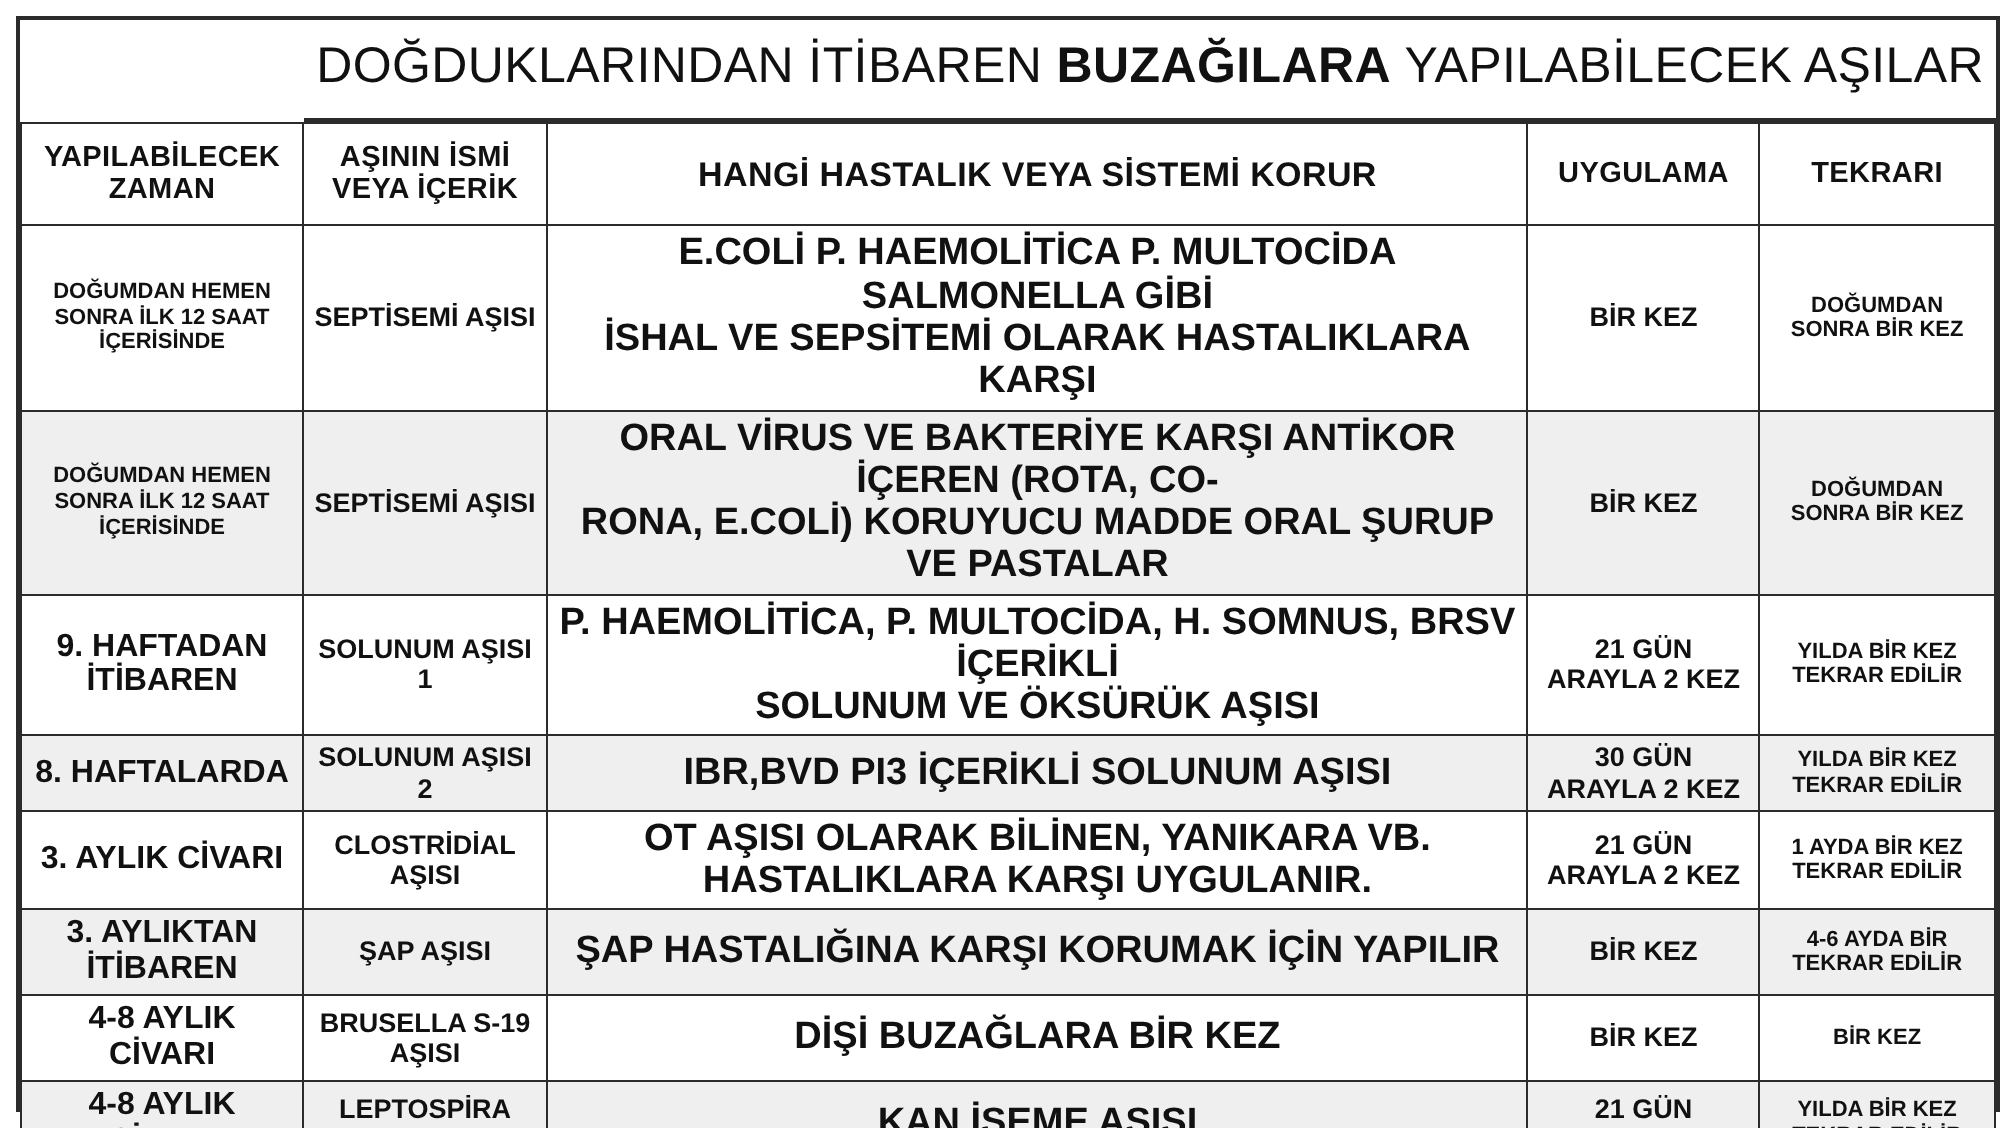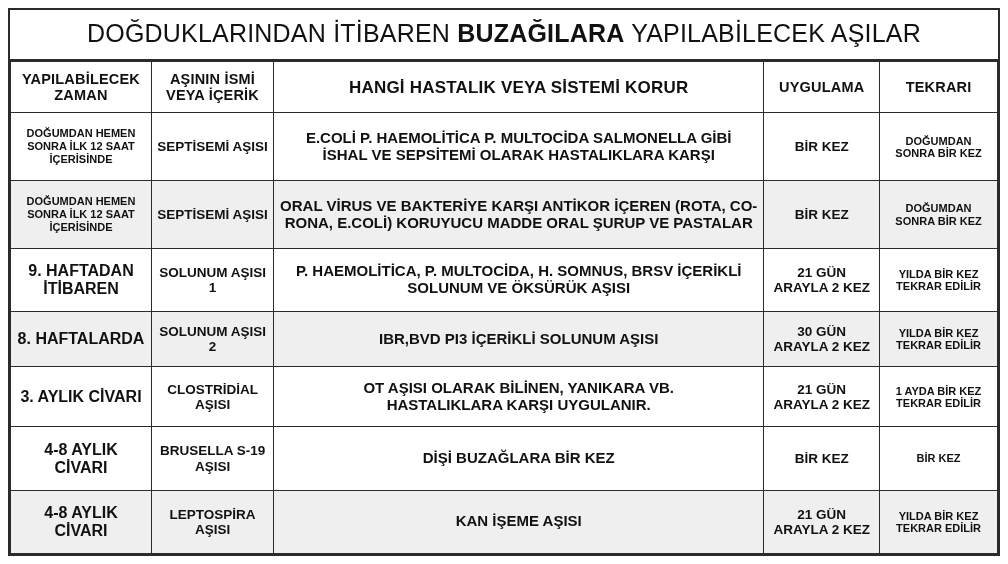--- a/index.html
+++ b/index.html
@@ -21,20 +21,21 @@
     padding: 8px 8px 8px 8px;
   }
   .frame {
     border: 2px solid #2b2b2b;
     width: 100%;
     height: 100%;
     box-sizing: border-box;
     display: flex;
     flex-direction: column;
     background: #fff;
+    align-items: flex-end;
   }
   .title-bar {
     border-bottom: 2px solid #2b2b2b;
     text-align: center;
     padding: 9px 6px 11px 6px;
     font-size: 25px;
     letter-spacing: 0.2px;
     font-weight: 400;
     color: #111;
     white-space: nowrap;
@@ -75,21 +76,21 @@
   }
   .c-when      { width: 134px; font-size: 15px; }
   .c-vaccine   { width: 116px; font-size: 13.5px; }
   .c-disease   { width: 466px; font-size: 15px; }
   .c-apply     { width: 110px; font-size: 13.5px; }
   .c-repeat    { width: 112px; font-size: 13.5px; }
 
   td.small-when { font-size: 11px; line-height: 1.18; }
   td.when       { font-size: 16px; }
   td.vaccine    { font-size: 13.5px; }
-  td.disease    { font-size: 15px; margin-left: 32px; }
+  td.disease    { font-size: 19px; margin-left: 32px; }
   td.apply      { font-size: 13.5px; }
   td.repeat     { font-size: 11px; }
   .nowrap { white-space: nowrap; }
 </style>
 </head>
 <body>
 
 <div class="sheet">
   <div class="frame">
 
@@ -225,20 +226,39 @@
           <td class="apply">
             <div>21 GÜN</div>
             <div class="nowrap">ARAYLA  2 KEZ</div>
           </td>
           <td class="repeat">
             <div>1 AYDA BİR KEZ</div>
             <div>TEKRAR EDİLİR</div>
           </td>
         </tr>
 
+        <tr class="shade">
+          <td class="when">
+            <div>3. AYLIKTAN</div>
+            <div>İTİBAREN</div>
+          </td>
+          <td class="vaccine">
+            <div>ŞAP AŞISI</div>
+          </td>
+          <td class="disease">
+            <div>ŞAP HASTALIĞINA KARŞI KORUMAK İÇİN YAPILIR</div>
+          </td>
+          <td class="apply">
+            <div>BİR KEZ</div>
+          </td>
+          <td class="repeat">
+            <div>4-6 AYDA BİR</div>
+            <div>TEKRAR EDİLİR</div>
+          </td>
+        </tr>
 
         <tr>
           <td class="when">
             <div>4-8 AYLIK</div>
             <div>CİVARI</div>
           </td>
           <td class="vaccine">
             <div>BRUSELLA S-19</div>
             <div>AŞISI</div>
           </td>

